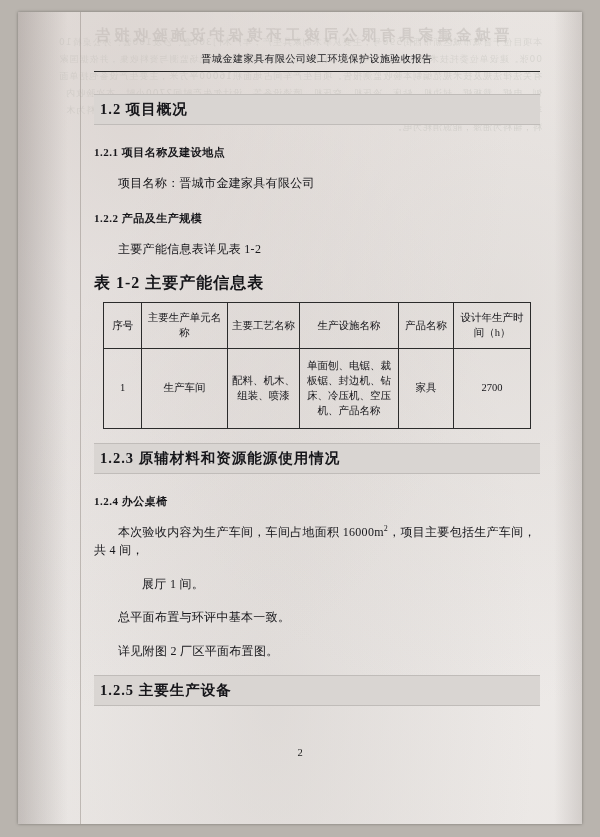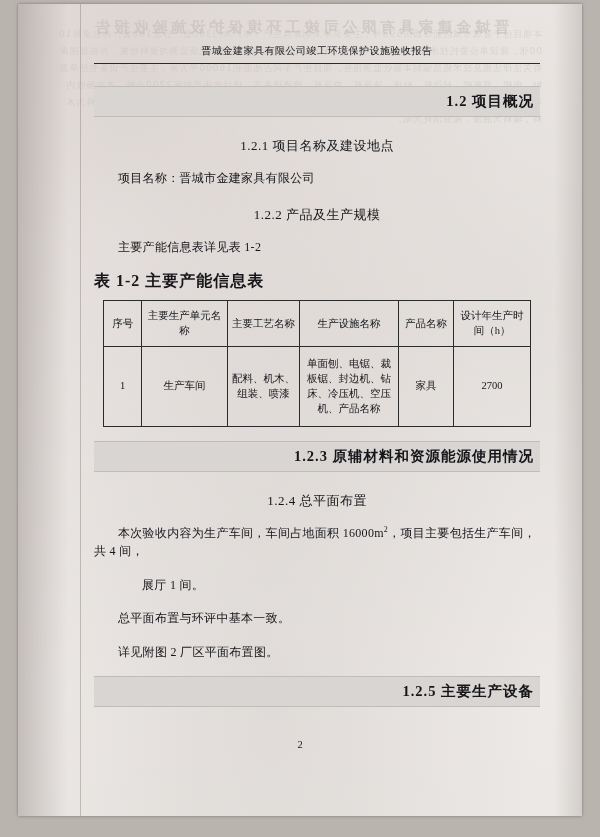--- a/index.html
+++ b/index.html
@@ -9,21 +9,21 @@
   body {
     width: 600px;
     height: 837px;
     background: #b9b4ae;
     font-family: "Liberation Serif", "DejaVu Serif", serif;
     overflow: hidden;
   }
   .page {
     position: absolute;
     left: 18px;
-    top: 4px;
+    top: 12px;
     width: 564px;
     height: 812px;
     background: #efeceb;
     box-shadow: 0 0 3px rgba(0,0,0,0.35);
     overflow: hidden;
   }
   
   .page::before {
     content: "";
     position: absolute;
@@ -117,28 +117,26 @@
   .h2 {
     font-size: 14.5px;
     font-weight: bold;
     background: #d9d5d2;
     display: block;
     padding: 5px 6px 5px 6px;
     margin: 0 0 20px 0;
     letter-spacing: 1px;
     border-top: 1px solid rgba(120,115,110,0.25);
     border-bottom: 1px solid rgba(120,115,110,0.25);
-    text-align: right;
   }
   .h3 {
-    font-size: 13px;
-    font-weight: normal;
+    font-size: 11px;
+    font-weight: bold;
     margin: 18px 0 14px 0;
     letter-spacing: 0.5px;
-    text-align: center;
   }
   p.body {
     font-size: 12px;
     line-height: 1.55;
     margin: 0 0 15px 0;
     text-indent: 2em;
     letter-spacing: 0.3px;
   }
   p.body.noindent {
     text-indent: 0;
@@ -227,21 +225,21 @@
           <td class="cellpad">配料、机木、组装、喷漆</td>
           <td class="cellpad">单面刨、电锯、裁板锯、封边机、钻床、冷压机、空压机、产品名称</td>
           <td class="cellpad">家具</td>
           <td class="cellpad">2700</td>
         </tr>
       </tbody>
     </table>
 
     <div class="h2">1.2.3 原辅材料和资源能源使用情况</div>
 
-    <div class="h3">1.2.4 总平面布置</div>
+    <div class="h3">1.2.4 办公桌椅</div>
     <p class="body"><span>本次验收内容为生产车间，车间占地面积 16000m</span><sup>2</sup><span>，项目主要包括生产车间，共 4 间，</span></p>
     <p class="body noindent">展厅 1 间。</p>
     <p class="body">总平面布置与环评中基本一致。</p>
     <p class="body">详见附图 2 厂区平面布置图。</p>
 
     <div class="h2">1.2.5 主要生产设备</div>
 
   </div>
 
   <div class="pagenum">2</div>

